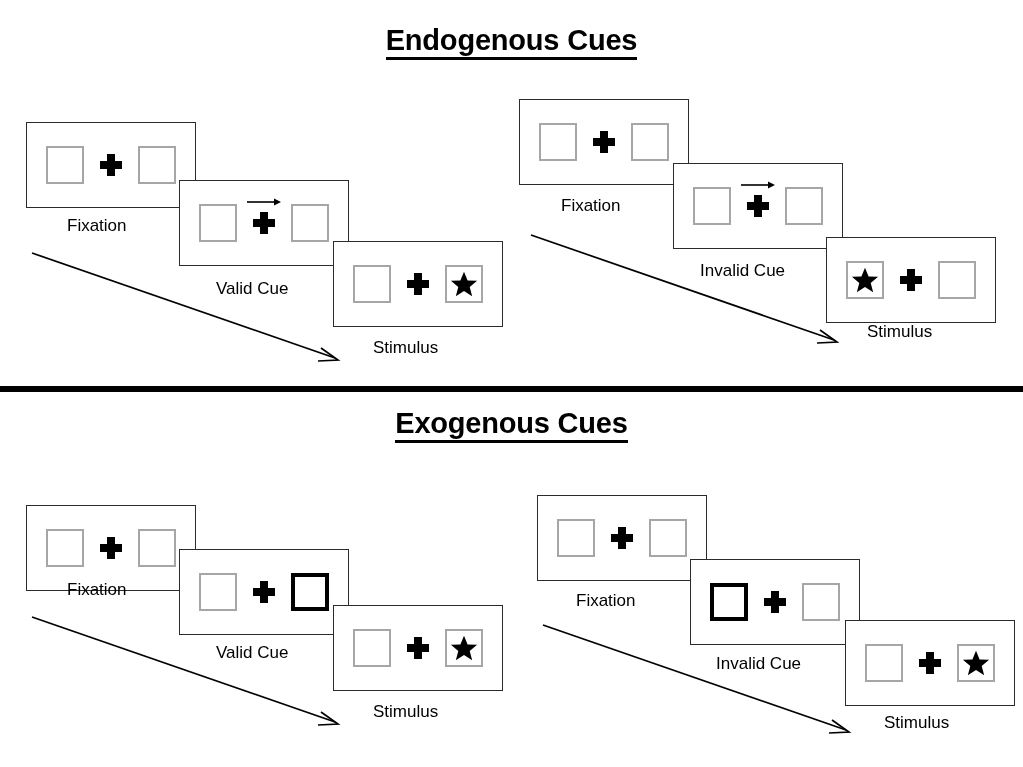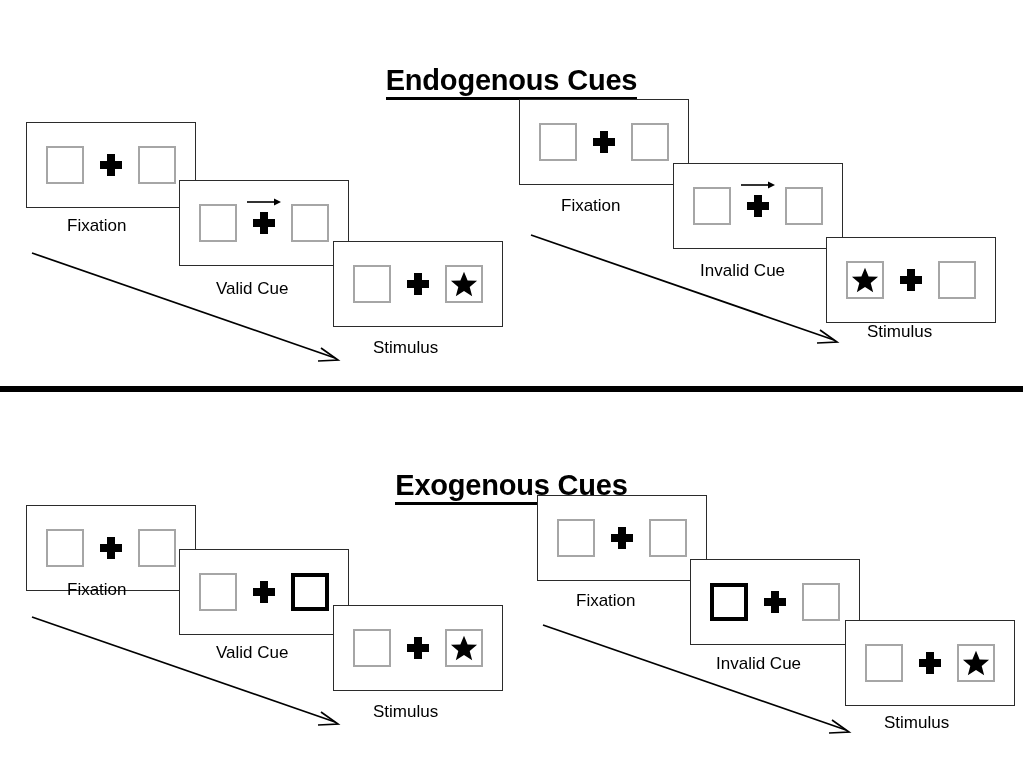--- a/index.html
+++ b/index.html
@@ -17,21 +17,20 @@
   }
 
   .section-title {
     position: absolute;
     width: 100%;
     text-align: center;
     font-weight: bold;
     font-size: 29px;
     letter-spacing: -0.2px;
     color: #000;
-    margin-top: 40px;
   }
   .section-title span {
     border-bottom: 3px solid #000;
     padding-bottom: 1px;
   }
 
   .divider {
     position: absolute;
     left: 0;
     width: 1023px;
@@ -230,21 +229,21 @@
 
 <div class="flow-arrow" style="left:529px; top:230px;">
   <svg viewBox="0 0 320 118" width="320" height="118" aria-hidden="true">
     <line x1="2" y1="5" x2="305" y2="110" stroke="#000" stroke-width="1.7"></line>
     <polyline points="291,100 308,112 288,113" fill="none" stroke="#000" stroke-width="1.7"></polyline>
   </svg>
 </div>
 
 <div class="divider" style="top:386px;"></div>
 
-<div class="section-title" style="top:429px;">
+<div class="section-title" style="top:407px;">
   <span>Exogenous Cues</span>
 </div>
 
 <div class="panel" style="left:26px; top:505px; width:170px; height:86px;">
   <div class="panel-inner">
     <div class="box"></div>
     <div class="plus"></div>
     <div class="box"></div>
   </div>
 </div>

